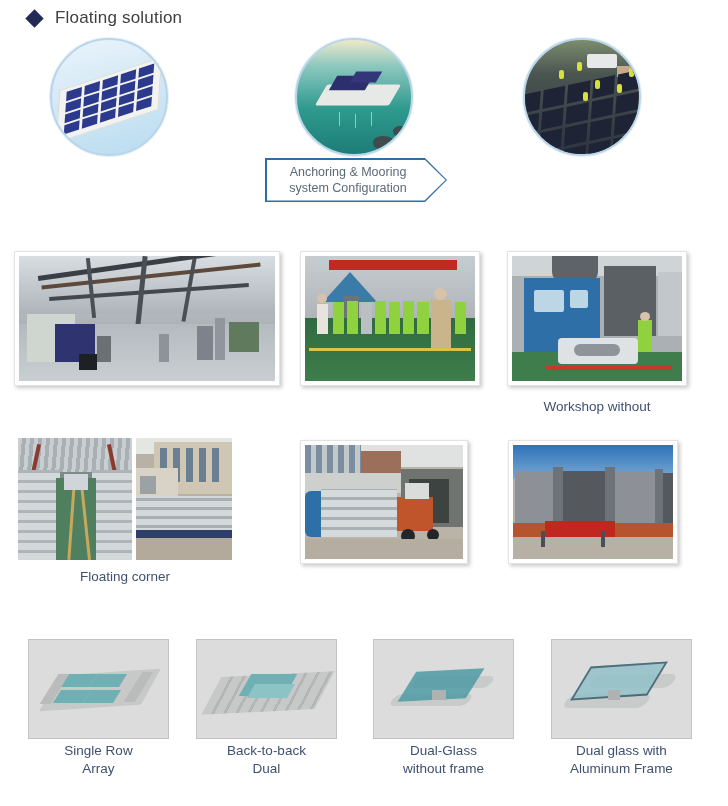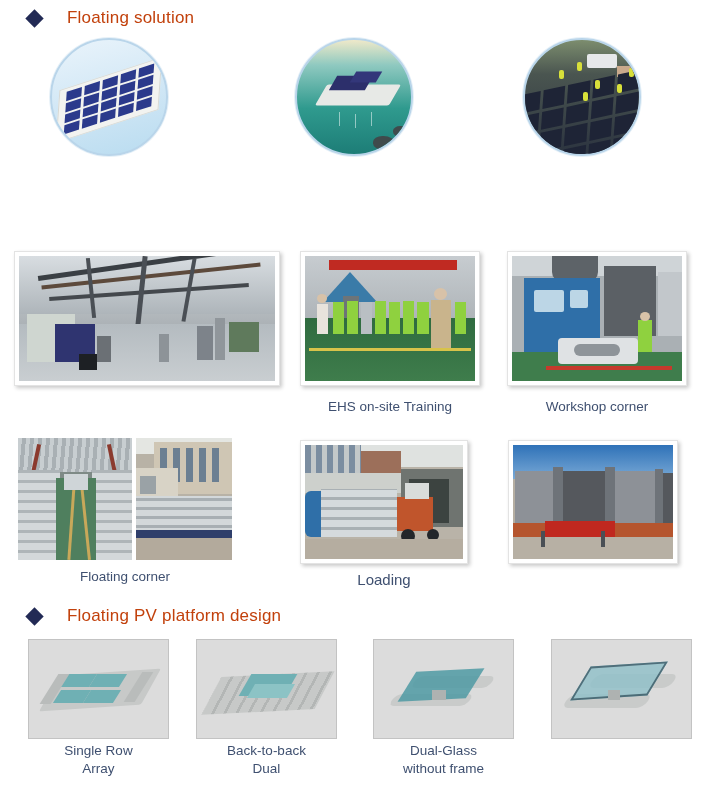--- a/index.html
+++ b/index.html
@@ -11,21 +11,21 @@
   }
   .page { position: relative; width: 728px; height: 806px; }
 
   
   .section-header { position: absolute; display: flex; align-items: center; gap: 14px; }
   .diamond {
     width: 13px; height: 13px; background: #222a55;
     transform: rotate(45deg); flex: none;
   }
   .section-title {
-    font-size: 17px; color: #c2410c; letter-spacing: .2px; white-space: nowrap; margin-left: 12px;
+    font-size: 17px; color: #404040; letter-spacing: .2px; white-space: nowrap;
   }
 
   
   .circle-wrap { position: absolute; }
   .circle {
     width: 118px; height: 118px; border-radius: 50%;
     border: 2px solid #b9d5ea;
     box-shadow: 0 0 0 1px #e7f1f8;
     overflow: hidden; position: relative;
     background: linear-gradient(165deg,#eaf4fb 0%,#cfe6f5 55%,#b9dcf0 100%);
@@ -188,20 +188,24 @@
       <div class="worker" style="left:34px; top:30px;"></div>
       <div class="worker" style="left:52px; top:22px;"></div>
       <div class="worker" style="left:70px; top:40px;"></div>
       <div class="worker" style="left:92px; top:44px;"></div>
       <div class="worker" style="left:58px; top:52px;"></div>
       <div class="worker" style="left:104px; top:28px;"></div>
     </div>
   </div>
 
 
+  <div class="chev-border" style="left:265px; top:158px; width:182px; height:44px;">
+    <div class="chev-inner" style="white-space:pre-line;">Anchoring &amp; Mooring
+system Configuration</div>
+  </div>
 
 
 
   <div class="photo-card" style="left:14px; top:251px; width:266px; height:135px;">
     <div class="photo-frame">
       <div class="photo" style="background:linear-gradient(180deg,#9fa7ad 0%,#b6bcc0 40%,#8d9398 100%);">
         <div class="blk" style="left:0;top:0;right:0;height:58px;background:linear-gradient(180deg,#d8dde1,#aeb5ba);"></div>
         <div class="blk" style="left:18px;top:4px;width:230px;height:5px;background:#3a3f44;transform:rotate(-8deg);"></div>
         <div class="blk" style="left:22px;top:18px;width:220px;height:4px;background:#5d4a3c;transform:rotate(-6deg);"></div>
         <div class="blk" style="left:30px;top:34px;width:200px;height:4px;background:#44484d;transform:rotate(-4deg);"></div>
@@ -238,42 +242,41 @@
         <div class="blk" style="left:84px;top:46px;width:11px;height:32px;background:#8fd13f;"></div>
         <div class="blk" style="left:98px;top:45px;width:11px;height:33px;background:#8fd13f;"></div>
         <div class="blk" style="left:112px;top:46px;width:12px;height:32px;background:#8fd13f;"></div>
         <div class="blk" style="left:126px;top:44px;width:20px;height:48px;background:#c9b48c;"></div>
         <div class="blk" style="left:150px;top:46px;width:11px;height:32px;background:#8fd13f;"></div>
         <div class="blk" style="left:12px;top:38px;width:10px;height:9px;background:#d8c2a8;border-radius:50%;"></div>
         <div class="blk" style="left:129px;top:32px;width:13px;height:12px;background:#d8c2a8;border-radius:50%;"></div>
       </div>
     </div>
   </div>
-  <div class="caption" style="left:300px; top:398px; width:180px;">EHS on-site Training</div>
 
   <div class="photo-card" style="left:507px; top:251px; width:180px; height:135px;">
     <div class="photo-frame">
       <div class="photo" style="background:#aab0b4;">
         <div class="blk" style="left:0;top:0;right:0;height:20px;background:#cfd4d7;"></div>
         <div class="blk" style="left:40px;top:0;width:46px;height:26px;background:#5d6368;border-radius:0 0 10px 10px;"></div>
         <div class="blk" style="left:12px;top:22px;width:76px;height:78px;background:#2f6fa8;"></div>
         <div class="blk" style="left:22px;top:34px;width:30px;height:22px;background:#bcd6e6;border-radius:2px;"></div>
         <div class="blk" style="left:58px;top:34px;width:18px;height:18px;background:#bcd6e6;border-radius:2px;"></div>
         <div class="blk" style="left:92px;top:10px;width:52px;height:70px;background:#5b6065;"></div>
         <div class="blk" style="left:146px;top:16px;width:30px;height:64px;background:#c2c7cb;"></div>
         <div class="blk" style="left:0;top:96px;right:0;bottom:0;background:#3f7d4c;"></div>
         <div class="blk" style="left:46px;top:82px;width:80px;height:26px;background:#dfe2e4;border-radius:4px;"></div>
         <div class="blk" style="left:62px;top:88px;width:46px;height:12px;background:#8e9499;border-radius:6px;"></div>
         <div class="blk" style="left:126px;top:64px;width:14px;height:32px;background:#8fd13f;"></div>
         <div class="blk" style="left:128px;top:56px;width:10px;height:9px;background:#d8c2a8;border-radius:50%;"></div>
         <div class="blk" style="left:34px;top:110px;right:10px;height:4px;background:#c63a2c;"></div>
       </div>
     </div>
   </div>
-  <div class="caption" style="left:507px; top:398px; width:180px;">Workshop corner</div>
+  <div class="caption" style="left:507px; top:398px; width:180px;">Workshop without</div>
 
   <div class="photo-card" style="left:18px; top:438px; width:114px; height:122px;">
     <div class="photo-frame" style="box-shadow:none;border:none;padding:0;">
       <div class="photo" style="background:#7e8a86;">
         <div class="blk" style="left:0;top:0;right:0;height:34px;background:linear-gradient(180deg,#dfe3e5,#9aa2a6);"></div>
         <div class="blk" style="left:0;top:0;width:114px;height:34px;background:repeating-linear-gradient(95deg,#c8ced1 0 4px,#a9b0b4 4px 8px);"></div>
         <div class="blk" style="left:16px;top:6px;width:4px;height:30px;background:#8b3a2e;transform:rotate(12deg);"></div>
         <div class="blk" style="left:92px;top:6px;width:4px;height:30px;background:#8b3a2e;transform:rotate(-12deg);"></div>
         <div class="blk" style="left:0;top:32px;width:42px;bottom:0;background:repeating-linear-gradient(0deg,#d3d8da 0 7px,#aeb5b8 7px 10px);"></div>
         <div class="blk" style="left:74px;top:32px;right:0;bottom:0;background:repeating-linear-gradient(0deg,#d3d8da 0 7px,#aeb5b8 7px 10px);"></div>
@@ -312,21 +315,20 @@
         <div class="blk" style="left:0;top:46px;width:22px;height:46px;background:#2f6fa8;border-radius:6px;"></div>
         <div class="blk" style="left:16px;top:44px;width:76px;height:48px;background:repeating-linear-gradient(0deg,#d5dadd 0 7px,#a9b0b4 7px 10px);"></div>
         <div class="blk" style="left:92px;top:52px;width:36px;height:34px;background:#c0552c;"></div>
         <div class="blk" style="left:100px;top:38px;width:24px;height:16px;background:#d9dcda;"></div>
         <div class="blk" style="left:96px;top:84px;width:14px;height:14px;background:#22262a;border-radius:50%;"></div>
         <div class="blk" style="left:122px;top:84px;width:12px;height:12px;background:#22262a;border-radius:50%;"></div>
         <div class="blk" style="left:0;top:94px;right:0;bottom:0;background:#b5ada0;"></div>
       </div>
     </div>
   </div>
-  <div class="caption" style="left:300px; top:570px; width:168px; font-size:15px;">Loading</div>
 
   <div class="photo-card" style="left:508px; top:440px; width:170px; height:124px;">
     <div class="photo-frame">
       <div class="photo" style="background:#b5aea2;">
         <div class="blk" style="left:0;top:0;right:0;height:34px;background:linear-gradient(180deg,#2f72b8,#79a9d6);"></div>
         <div class="blk" style="left:2px;top:26px;width:38px;height:54px;background:#8d9197;"></div>
         <div class="blk" style="left:40px;top:22px;width:10px;height:58px;background:#6e7379;"></div>
         <div class="blk" style="left:50px;top:26px;width:42px;height:54px;background:#55585d;"></div>
         <div class="blk" style="left:92px;top:22px;width:10px;height:58px;background:#6e7379;"></div>
         <div class="blk" style="left:102px;top:26px;width:40px;height:54px;background:#8d9197;"></div>
@@ -334,24 +336,20 @@
         <div class="blk" style="left:150px;top:28px;right:0;height:50px;background:#55585d;"></div>
         <div class="blk" style="left:0;top:78px;right:0;height:14px;background:#b5552e;"></div>
         <div class="blk" style="left:32px;top:76px;width:70px;height:16px;background:#c0281f;"></div>
         <div class="blk" style="left:0;top:92px;right:0;bottom:0;background:#b7b0a4;"></div>
         <div class="blk" style="left:28px;top:86px;width:4px;height:16px;background:#4a4f55;"></div>
         <div class="blk" style="left:88px;top:86px;width:4px;height:16px;background:#4a4f55;"></div>
       </div>
     </div>
   </div>
 
-  <div class="section-header" style="left:28px; top:606px;">
-    <span class="diamond"></span>
-    <span class="section-title">Floating PV platform design</span>
-  </div>
 
   <div class="design-card" style="left:28px; top:639px; width:141px; height:100px;">
     <div class="design-panel">
       <div class="blk" style="left:22px;top:32px;width:98px;height:36px;background:#c7c9c8;transform:skewX(-32deg) rotate(-4deg);border-radius:2px;"></div>
       <div class="blk" style="left:34px;top:34px;width:30px;height:13px;background:#6fb0b4;transform:skewX(-32deg);"></div>
       <div class="blk" style="left:64px;top:34px;width:30px;height:13px;background:#6fb0b4;transform:skewX(-32deg);"></div>
       <div class="blk" style="left:28px;top:50px;width:30px;height:13px;background:#6fb0b4;transform:skewX(-32deg);"></div>
       <div class="blk" style="left:58px;top:50px;width:30px;height:13px;background:#6fb0b4;transform:skewX(-32deg);"></div>
       <div class="blk" style="left:20px;top:34px;width:11px;height:30px;background:#b9bcbb;transform:skewX(-32deg);"></div>
       <div class="blk" style="left:104px;top:32px;width:11px;height:30px;background:#b9bcbb;transform:skewX(-32deg);"></div>
@@ -382,14 +380,16 @@
 without frame</div>
 
   <div class="design-card" style="left:551px; top:639px; width:141px; height:100px;">
     <div class="design-panel">
       <div class="blk" style="left:14px;top:54px;width:82px;height:14px;background:#c9cbca;transform:skewX(-36deg);border-radius:7px;"></div>
       <div class="blk" style="left:40px;top:34px;width:82px;height:14px;background:#c9cbca;transform:skewX(-36deg);border-radius:7px;"></div>
       <div class="blk" style="left:30px;top:24px;width:74px;height:34px;background:#8fc0c9;opacity:.8;border:2px solid #2d5563;transform:skewX(-34deg) rotate(-4deg);"></div>
       <div class="blk" style="left:56px;top:50px;width:12px;height:10px;background:#aeb2b1;"></div>
     </div>
   </div>
+  <div class="design-caption" style="left:551px; top:742px; width:141px;">Dual glass with
+Aluminum Frame</div>
 
 </div>
 
 </body></html>

